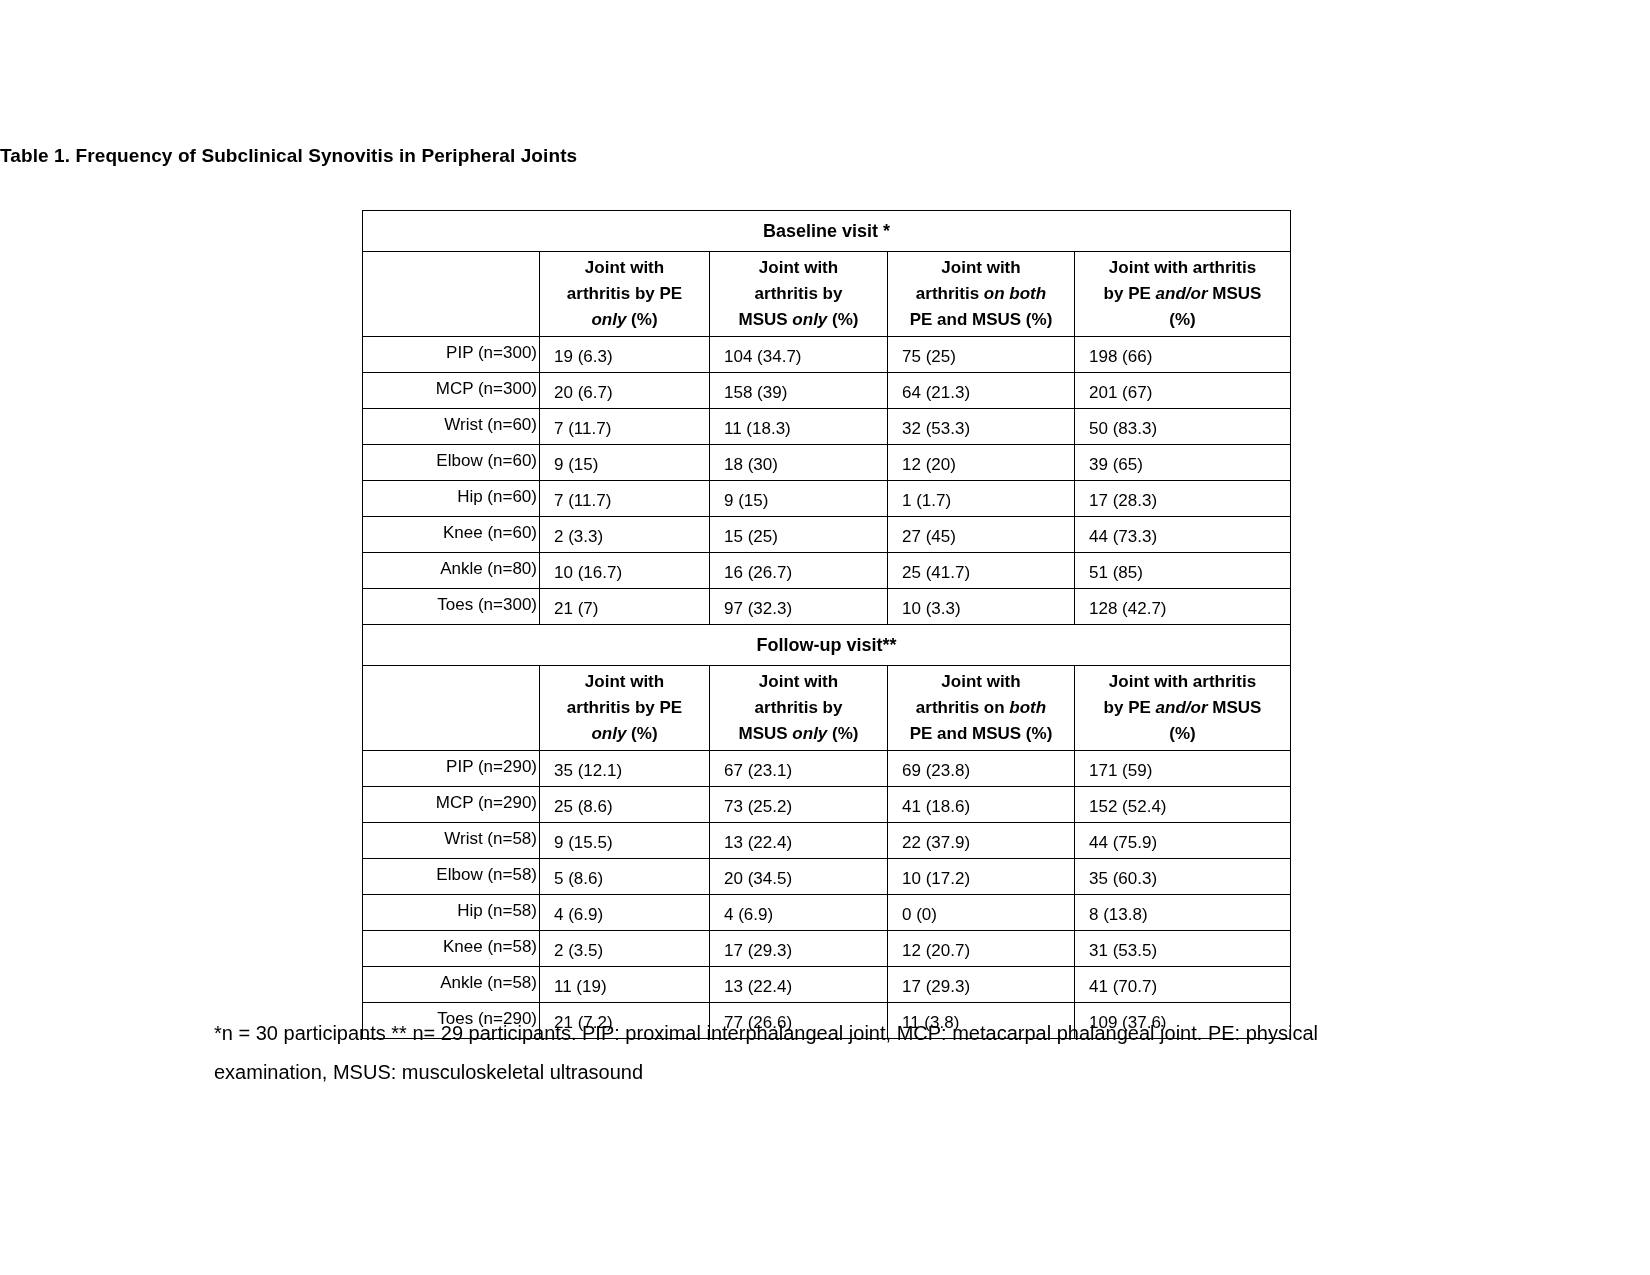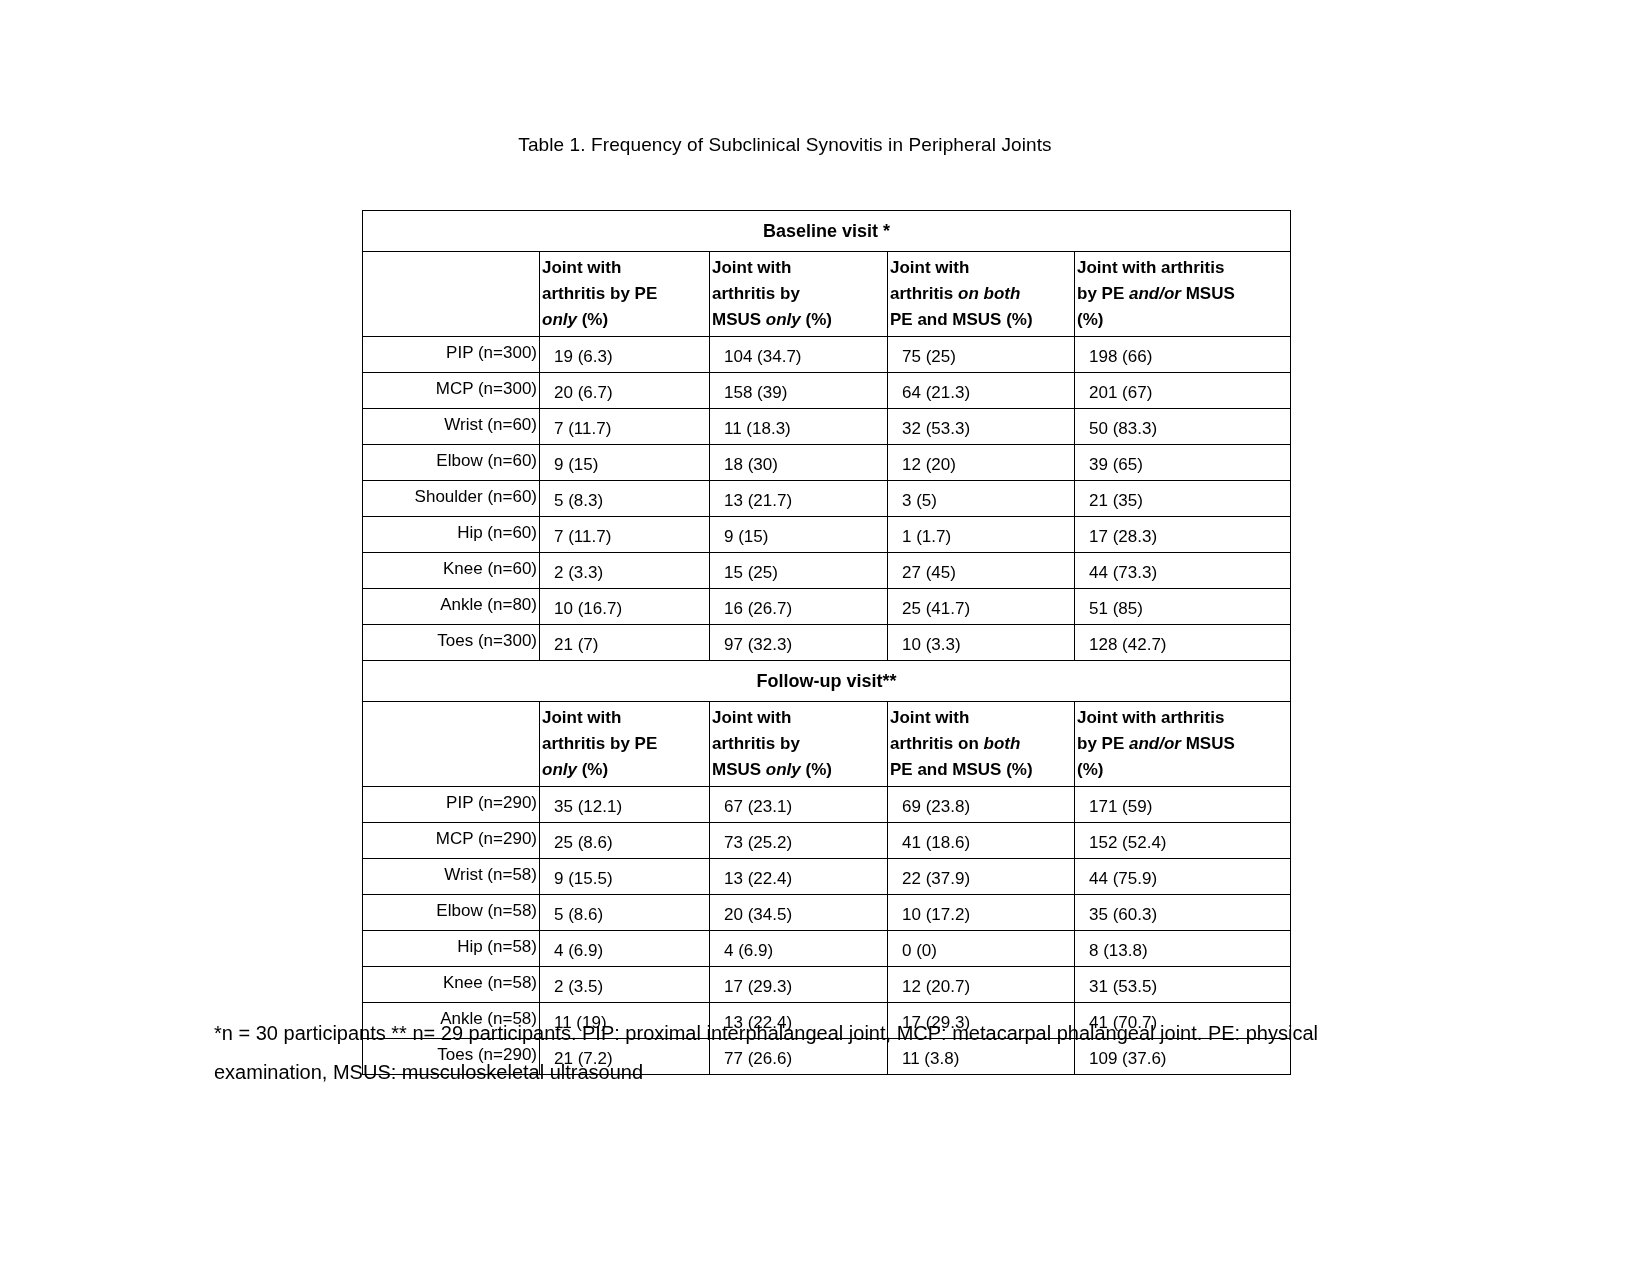--- a/index.html
+++ b/index.html
@@ -6,25 +6,25 @@
   body {
     width: 1650px; height: 1275px;
     background: #ffffff;
     color: #000000;
     font-family: "Liberation Sans", sans-serif;
     position: relative;
     overflow: hidden;
   }
   .title {
     position: absolute;
-    top: 134px; left: 0;
+    top: 145px; left: 0;
     width: 1570px;
-    text-align: center;
+    text-align: left;
     font-size: 19px;
-    font-weight: normal;
+    font-weight: bold;
     letter-spacing: 0.1px;
   }
   table.freq {
     position: absolute;
     left: 362px; top: 210px;
     width: 928px;
     border-collapse: collapse;
     table-layout: fixed;
     padding-left: 11px;
   }
@@ -34,21 +34,21 @@
   }
   td.section-header {
     height: 38px;
     text-align: center;
     vertical-align: middle;
     font-weight: bold;
     font-size: 18px;
   }
   td.colhead {
     height: 82px;
-    text-align: left;
+    text-align: center;
     vertical-align: middle;
     font-weight: bold;
     font-size: 17px;
     line-height: 26px;
     padding: 1px 2px;
   }
   td.colhead .it { font-style: italic; margin-top: 13px; }
   td.rowlabel {
     height: 31px;
     font-size: 17px;
@@ -131,27 +131,20 @@
         <td class="val">50 (83.3)</td>
       </tr>
       <tr class="data-row">
         <td class="rowlabel">Elbow (n=60)</td>
         <td class="val">9 (15)</td>
         <td class="val">18 (30)</td>
         <td class="val">12 (20)</td>
         <td class="val">39 (65)</td>
       </tr>
       <tr class="data-row">
-        <td class="rowlabel">Shoulder (n=60)</td>
-        <td class="val">5 (8.3)</td>
-        <td class="val">13 (21.7)</td>
-        <td class="val">3 (5)</td>
-        <td class="val">21 (35)</td>
-      </tr>
-      <tr class="data-row">
         <td class="rowlabel">Hip (n=60)</td>
         <td class="val">7 (11.7)</td>
         <td class="val">9 (15)</td>
         <td class="val">1 (1.7)</td>
         <td class="val">17 (28.3)</td>
       </tr>
       <tr class="data-row">
         <td class="rowlabel">Knee (n=60)</td>
         <td class="val">2 (3.3)</td>
         <td class="val">15 (25)</td>

